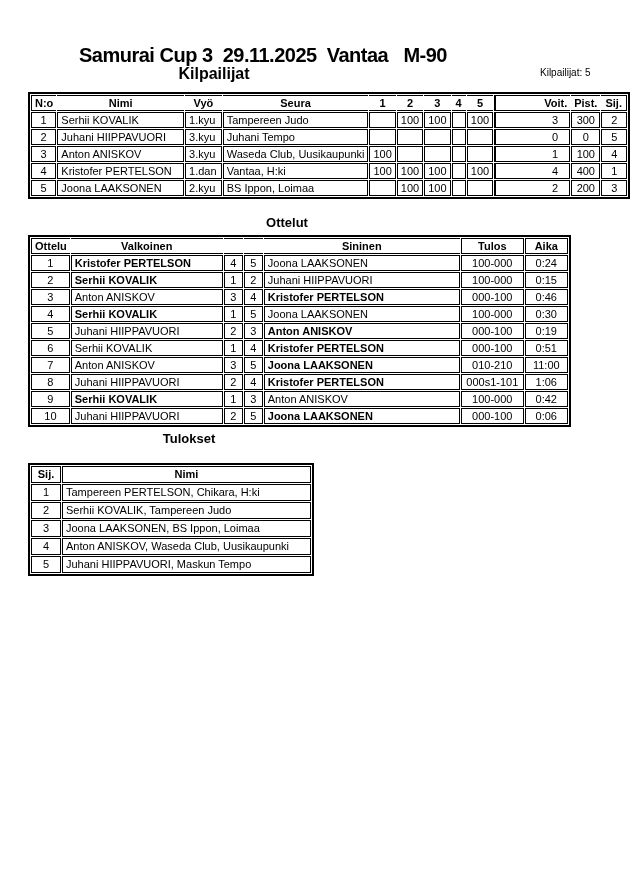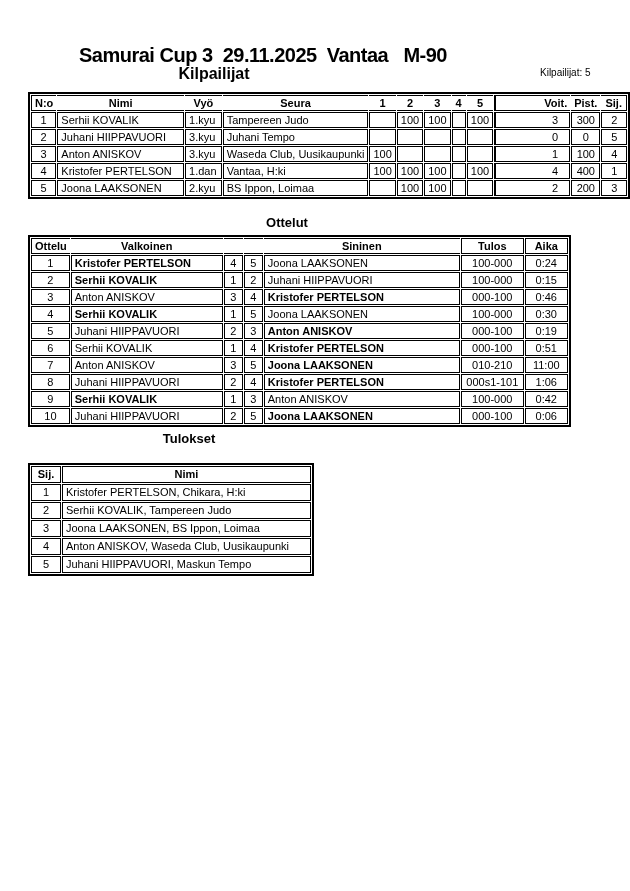--- a/index.html
+++ b/index.html
@@ -283,21 +283,21 @@
     </colgroup>
     <thead>
       <tr>
         <th>Sij.</th>
         <th>Nimi</th>
       </tr>
     </thead>
     <tbody id="tulokset-body">
         <tr>
           <td class="c">1</td>
-          <td class="l">Kristofer PERTELSON, Chikara, H:ki</td>
+          <td class="l">Tampereen PERTELSON, Chikara, H:ki</td>
         </tr>
         <tr>
           <td class="c">2</td>
           <td class="l">Serhii KOVALIK, Tampereen Judo</td>
         </tr>
         <tr>
           <td class="c">3</td>
           <td class="l">Joona LAAKSONEN, BS Ippon, Loimaa</td>
         </tr>
         <tr>

